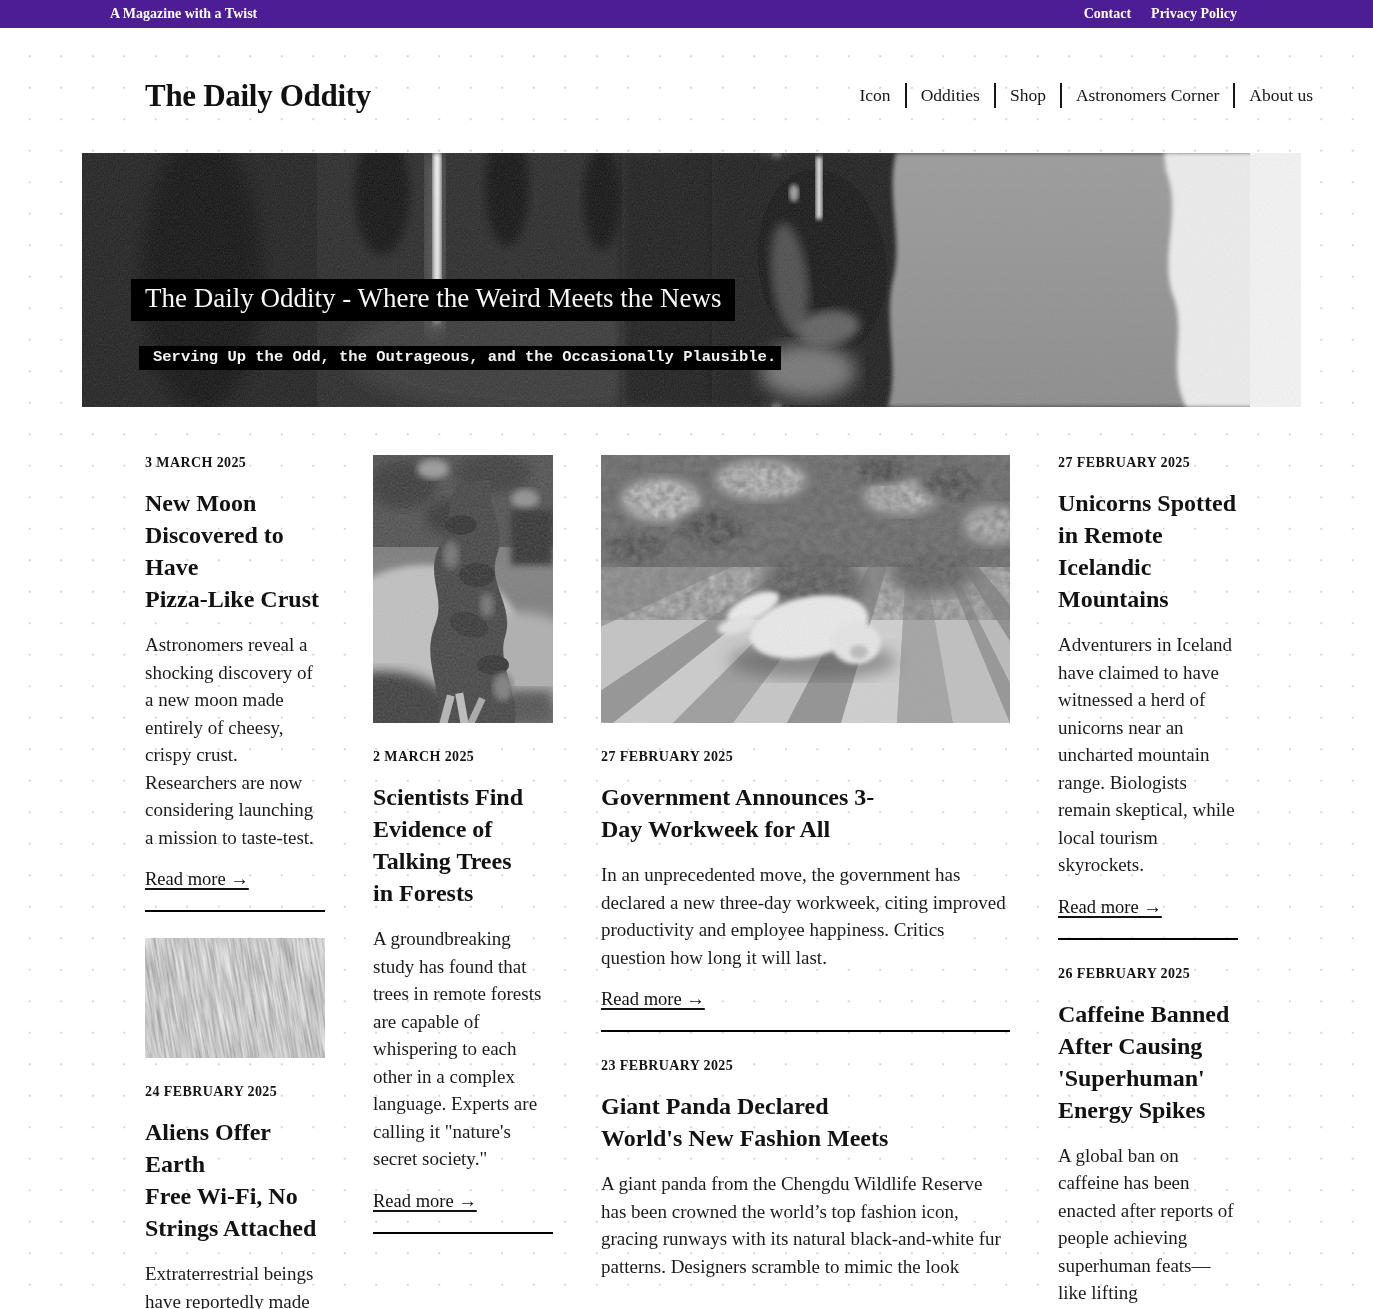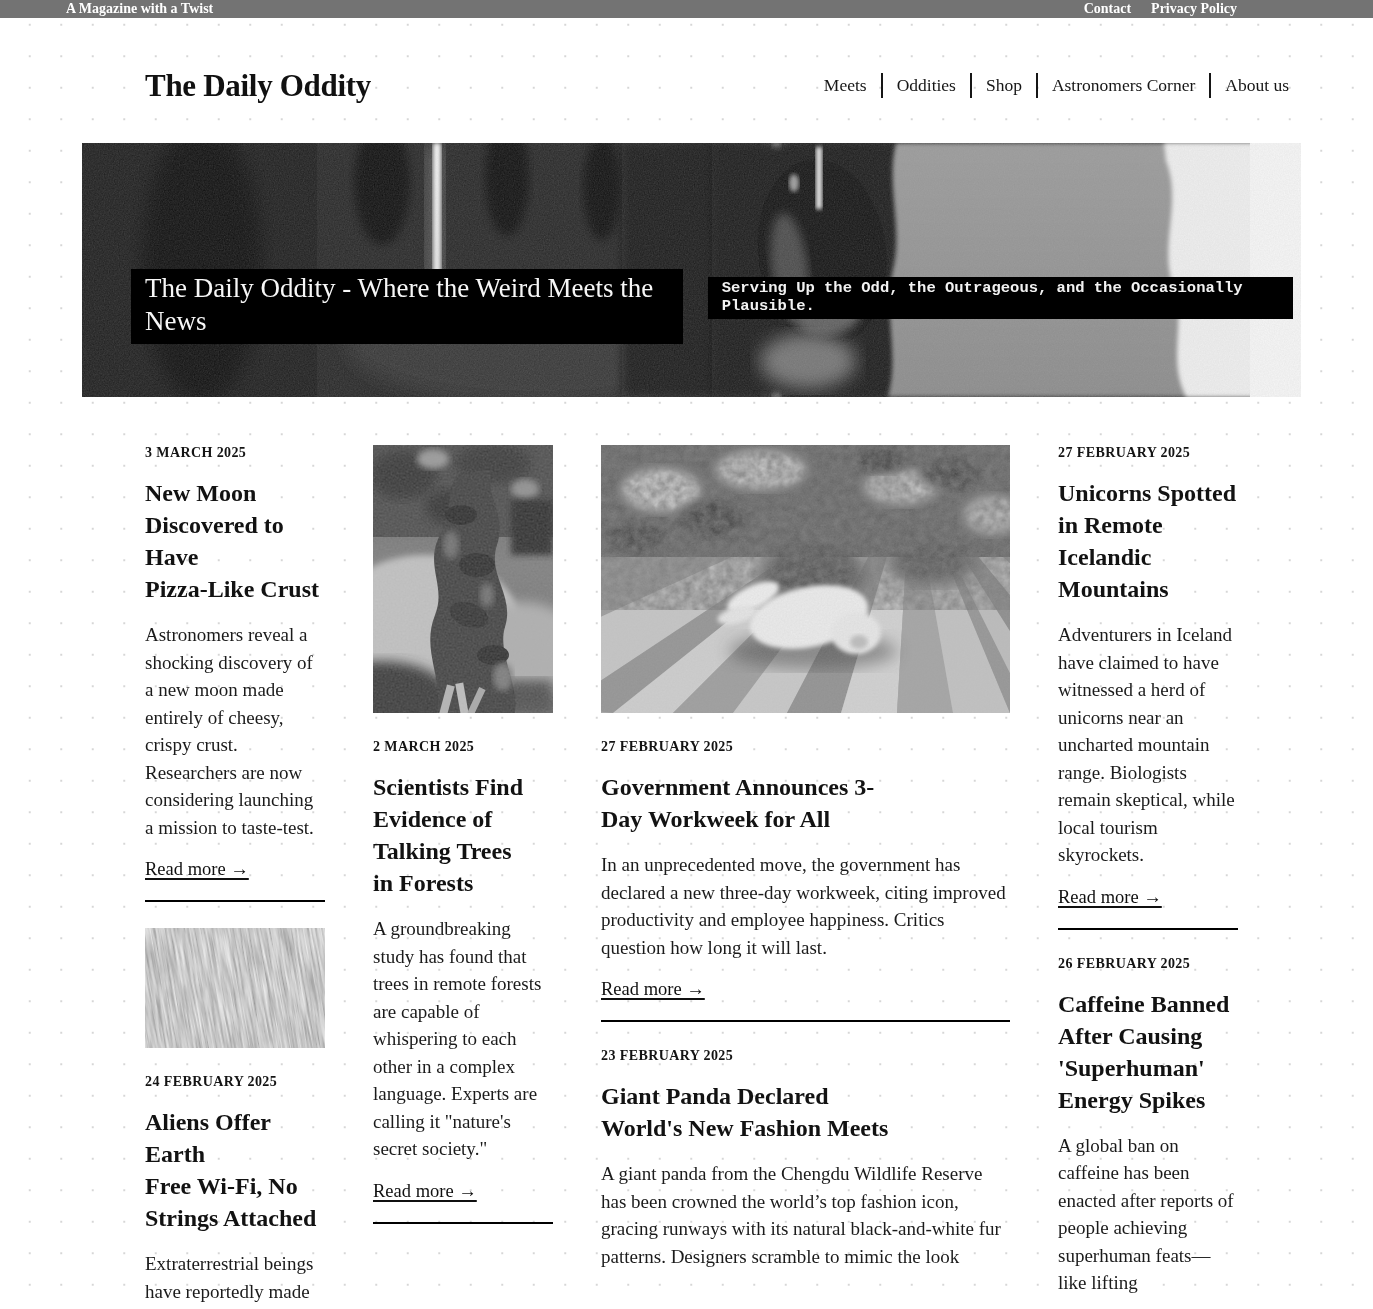--- a/index.html
+++ b/index.html
@@ -6,35 +6,35 @@
   body{
     width:1373px;height:1309px;overflow:hidden;position:relative;
     font-family:"Liberation Serif","DejaVu Serif",serif;color:#1a1a1a;
     background-color:#ffffff;
     background-image:radial-gradient(circle,#d6d6d6 1.2px,rgba(0,0,0,0) 1.5px);
     background-size:31.5px 31.5px;background-position:14px 9px;
   }
   a{color:inherit;text-decoration:none;cursor:pointer;}
 
   
-  .topbar{background:#737373;height:18px;display:flex;justify-content:space-between;align-items:center;
-    padding:0 136px 0 66px;color:#fff;font-weight:bold;font-size:14px;position:relative;z-index:3;}
+  .topbar{background:#4c1d95;height:28px;display:flex;justify-content:space-between;align-items:center;
+    padding:0 136px 0 110px;color:#fff;font-weight:bold;font-size:14px;position:relative;z-index:3;}
   .topbar-links{display:flex;gap:20px;text-align:right;}
 
   
   .header{height:125px;box-sizing:border-box;display:flex;justify-content:space-between;align-items:center;
-    padding:10px 84px 0 145px;}
+    padding:10px 60px 0 145px;}
   .site-title{font-size:31px;font-weight:bold;margin:0;letter-spacing:-0.3px;color:#111;}
   .mainnav{display:flex;align-items:center;font-size:17.5px;color:#161616;}
   .mainnav .sep{width:2px;height:25px;background:#161616;margin:0 14px;}
 
   
   .hero{position:relative;margin-left:82px;width:1219px;height:254px;overflow:hidden;background:#0e0e0e;}
   .hero svg{position:absolute;left:0;top:0;display:block;}
-  .hero-text{position:absolute;left:49px;top:126px;display:flex;align-items:flex-start;gap:17px;z-index:2;}
+  .hero-text{position:absolute;left:49px;top:126px;display:flex;flex-direction:column;align-items:flex-start;gap:17px;z-index:2;}
   .hero-title{background:#000;color:#f7f7f7;font-size:27px;line-height:1.23;font-weight:400;padding:3px 14px 6px;margin:0;}
   .hero-subtitle{background:#000;color:#f2f2f2;font-size:15.5px;font-weight:bold;padding:2px 5px 4px 14px;margin:8px;font-family:Liberation Mono, monospace;}
 
   
   .grid{margin:48px 0 0 145px;width:1093px;display:grid;grid-template-columns:180px 180px 409px 180px;column-gap:48px;align-items:start;}
   article{display:block;}
   figure.thumb{margin:0 0 26px;cursor:pointer;}
   figure.thumb svg{display:block;}
   .date{font-size:14px;font-weight:bold;letter-spacing:0.4px;margin:0 0 16px;color:#141414;}
   h2.title{font-size:24px;line-height:32px;font-weight:bold;margin:0 0 16px;color:#121212;white-space:pre-line;cursor:pointer;}
@@ -50,21 +50,21 @@
   <span>A Magazine with a Twist</span>
   <span class="topbar-links">
     <a>Contact</a>
     <a>Privacy Policy</a>
   </span>
 </div>
 
 <div class="header">
   <h1 class="site-title">The Daily Oddity</h1>
   <nav class="mainnav">
-    <a>Meets</a>
+    <a>Icon</a>
     <span class="sep"></span>
     <a>Oddities</a>
     <span class="sep"></span>
     <a>Shop</a>
     <span class="sep"></span>
     <a>Astronomers Corner</a>
     <span class="sep"></span>
     <a>About us</a>
   </nav>
 </div>

